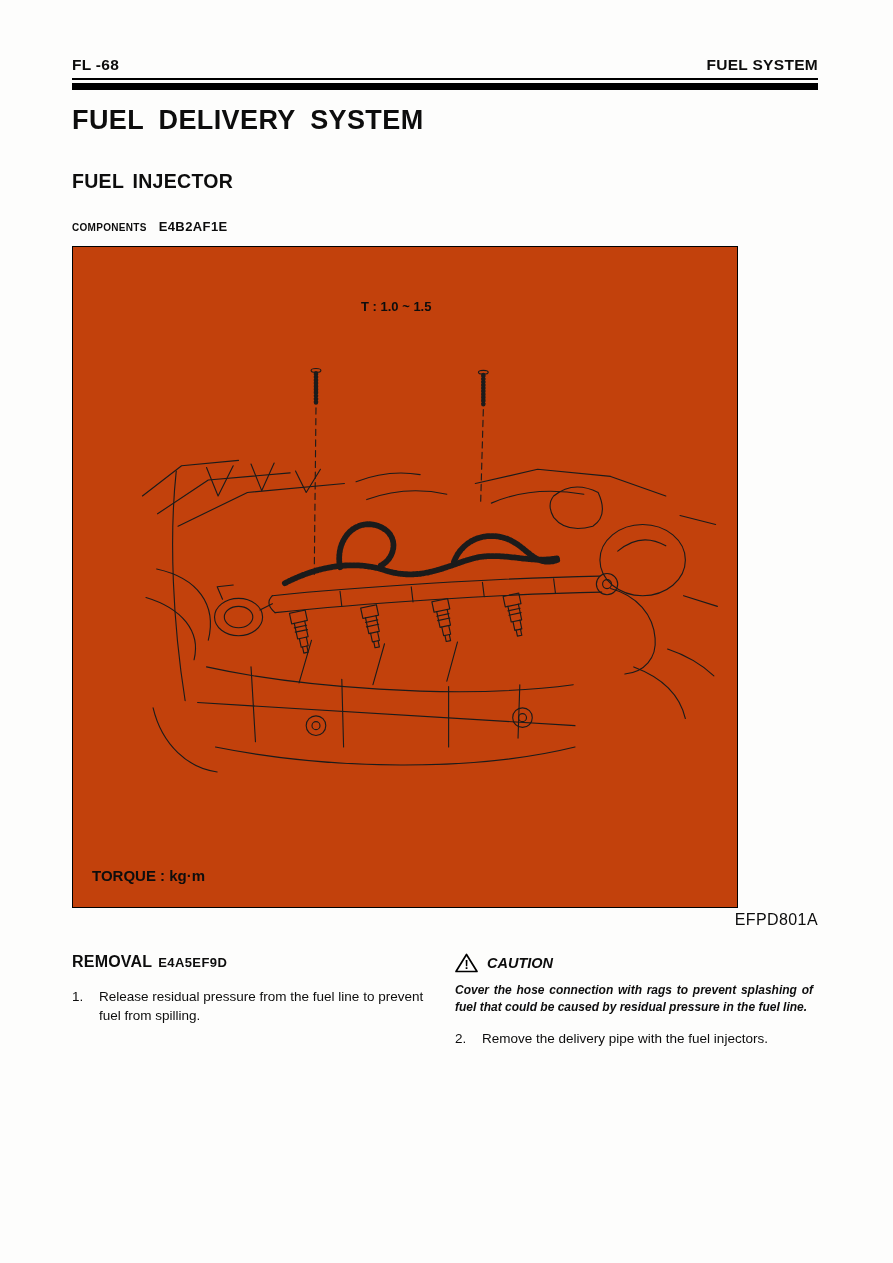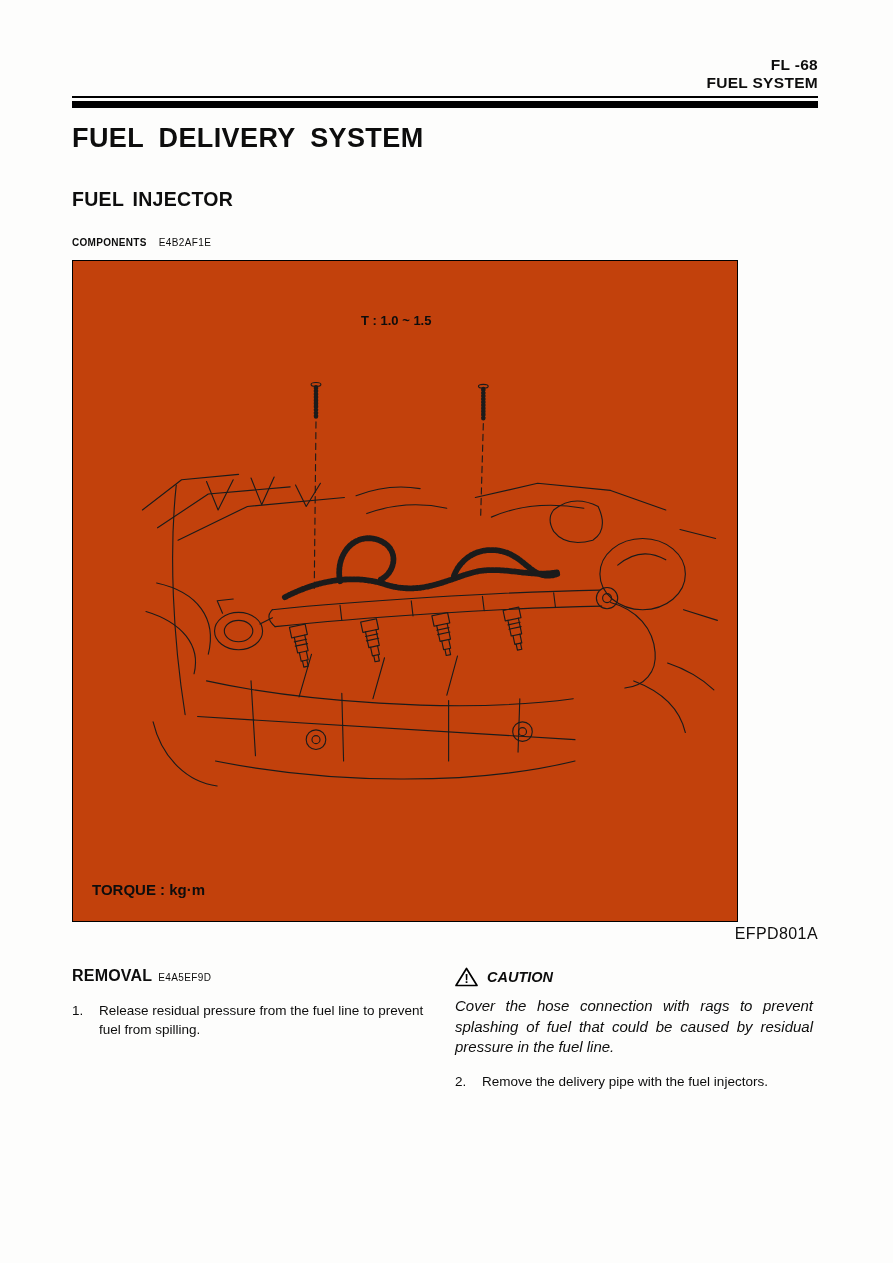--- a/index.html
+++ b/index.html
@@ -10,36 +10,36 @@
     color: #0d0d0d;
     font-family: "Liberation Sans", sans-serif;
     position: relative;
     overflow: hidden;
   }
   .content { position: absolute; left: 72px; top: 56px; width: 746px; }
 
   .hdr {
     display: flex; justify-content: space-between; align-items: flex-end;
     font-weight: bold; font-size: 15.5px; letter-spacing: .3px;
-    padding-bottom: 4px; border-bottom: 2px solid #000; flex-direction: column;
+    padding-bottom: 4px; border-bottom: 2px solid #000;
   }
   .bar { height: 7px; background: #000; margin-top: 3px; }
 
   .doc-title {
     margin: 15px 0 0; font-size: 27px; font-weight: bold;
     letter-spacing: .4px; word-spacing: 7px;
   }
   .doc-sub {
     margin: 34px 0 0; font-size: 19.5px; font-weight: bold;
     letter-spacing: .3px; word-spacing: 3px;
   }
 
   .comp-line { margin-top: 26px; display: flex; align-items: baseline; gap: 12px; }
   .comp-h { font-size: 10px; font-weight: bold; letter-spacing: .3px; }
-  .code { font-size: 10px; font-weight: normal; letter-spacing: .4px; }
+  .code { font-size: 13px; font-weight: bold; letter-spacing: .4px; }
 
   .figure-box {
     position: relative; margin-top: 12px;
     width: 666px; height: 662px;
     border: 1.6px solid #000; background: #c2410c;
   }
   .diagram { position: absolute; left: 0; top: 0; width: 100%; height: 100%; }
   .torque-spec { position: absolute; left: 288px; top: 52px; font-size: 13px; font-weight: bold; }
   .torque-note { position: absolute; left: 19px; top: 620px; font-size: 15px; font-weight: bold; }
   .fig-code { text-align: right; font-size: 16px; margin-top: 3px; letter-spacing: .4px; }
@@ -52,21 +52,21 @@
   .sec-h { font-size: 16px; font-weight: bold; letter-spacing: .2px; }
 
   .step { display: flex; margin-top: 17px; font-size: 13.5px; line-height: 1.4; }
   .step-num { flex: 0 0 27px; }
   .step-text { flex: 1; }
 
   .caution-hd { display: flex; align-items: center; gap: 9px; }
   .caution-icon { display: inline-flex; }
   .caution-label { font-size: 14.5px; font-weight: bold; font-style: italic; text-align: right; }
   .caution-text {
-    margin-top: 9px; font-size: 15px; font-weight: normal; font-style: italic;
+    margin-top: 9px; font-size: 12px; font-weight: bold; font-style: italic;
     line-height: 1.38; text-align: justify;
   }
   .step2 { margin-top: 15px; }
 </style>
 </head>
 <body>
 
 <div class="content">
 
   <div class="hdr">

